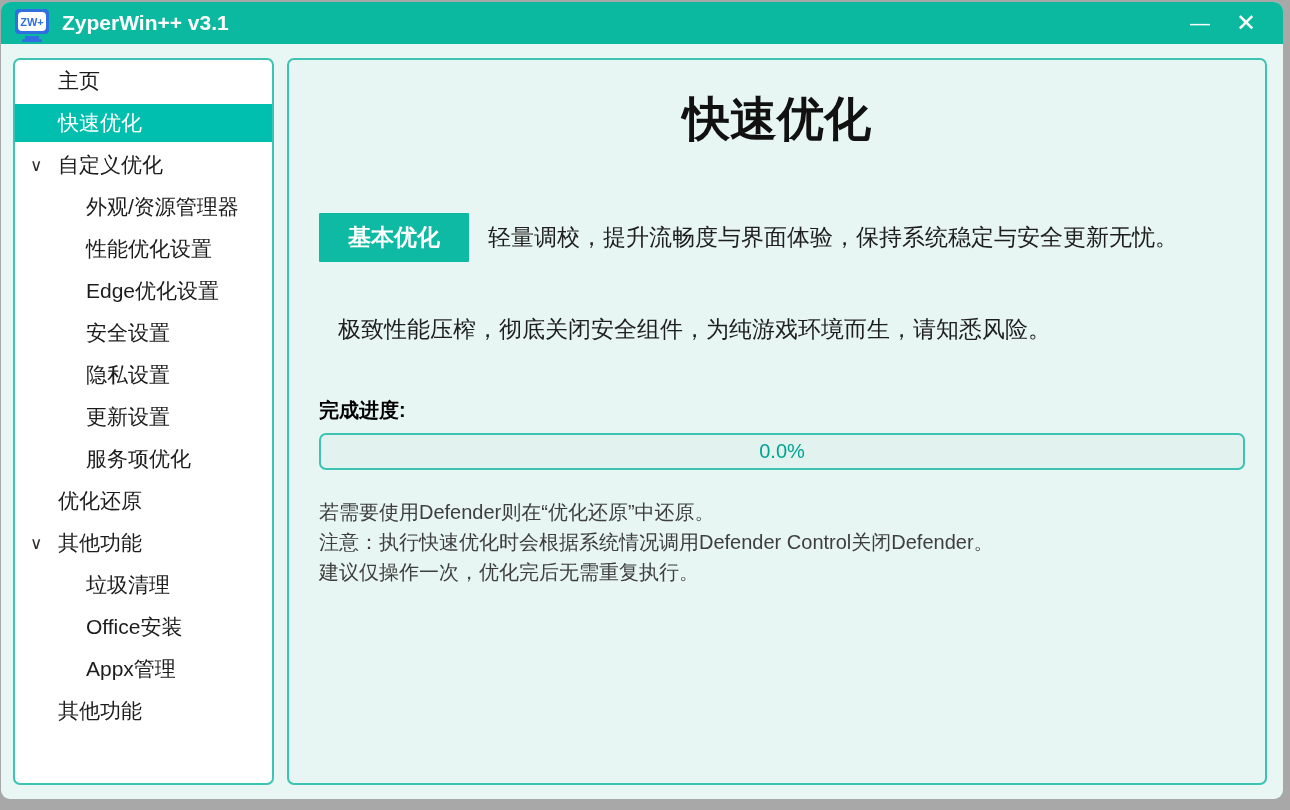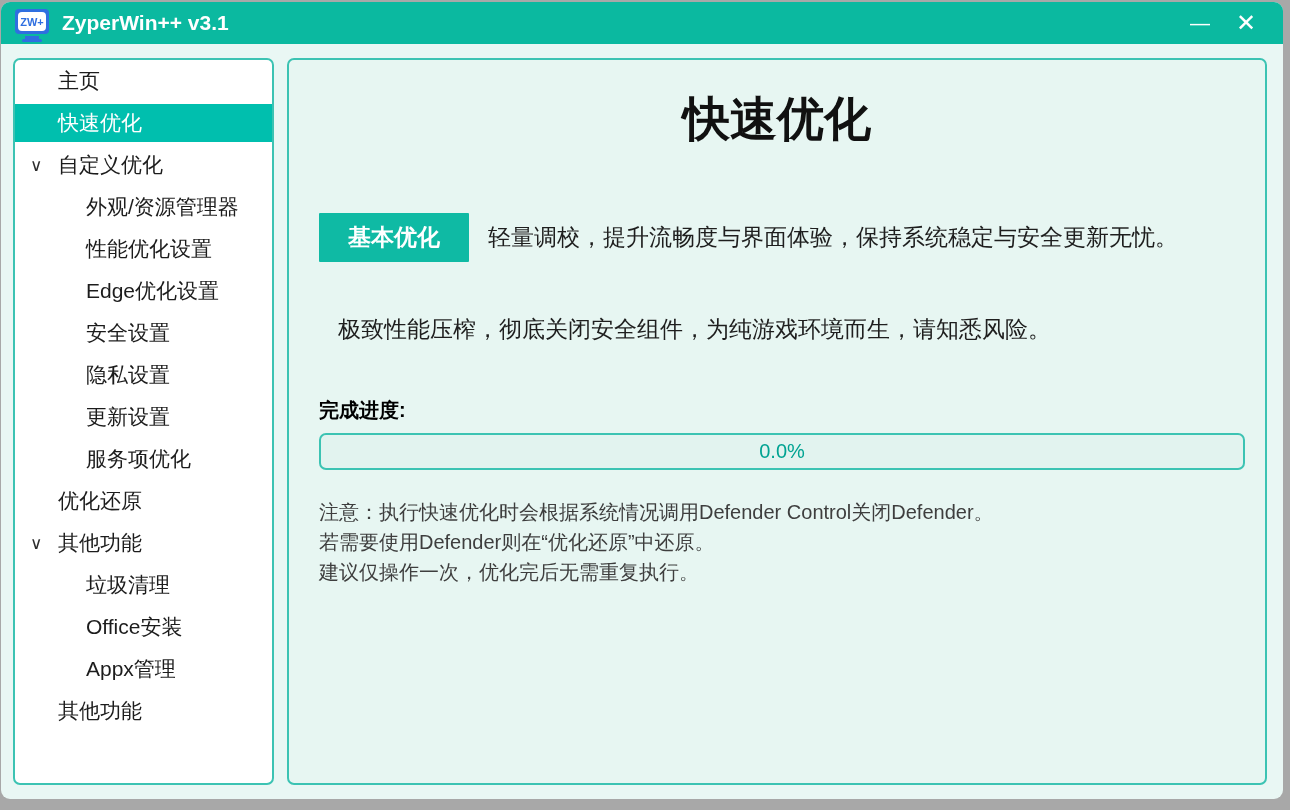--- a/index.html
+++ b/index.html
@@ -141,19 +141,19 @@
       </div>
     </div>
 
     <div class="progress-label">完成进度:</div>
     <div class="progress-bar">
       <div class="progress-fill" style="width: 0%;"></div>
       <div class="progress-text">0.0%</div>
     </div>
 
     <div class="notes">
+      <div>若需要使用Defender则在“优化还原”中还原。</div>
       <div>注意：执行快速优化时会根据系统情况调用Defender Control关闭Defender。</div>
-      <div>若需要使用Defender则在“优化还原”中还原。</div>
       <div>建议仅操作一次，优化完后无需重复执行。</div>
     </div>
   </div>
 
 </div>
 
 </body></html>

